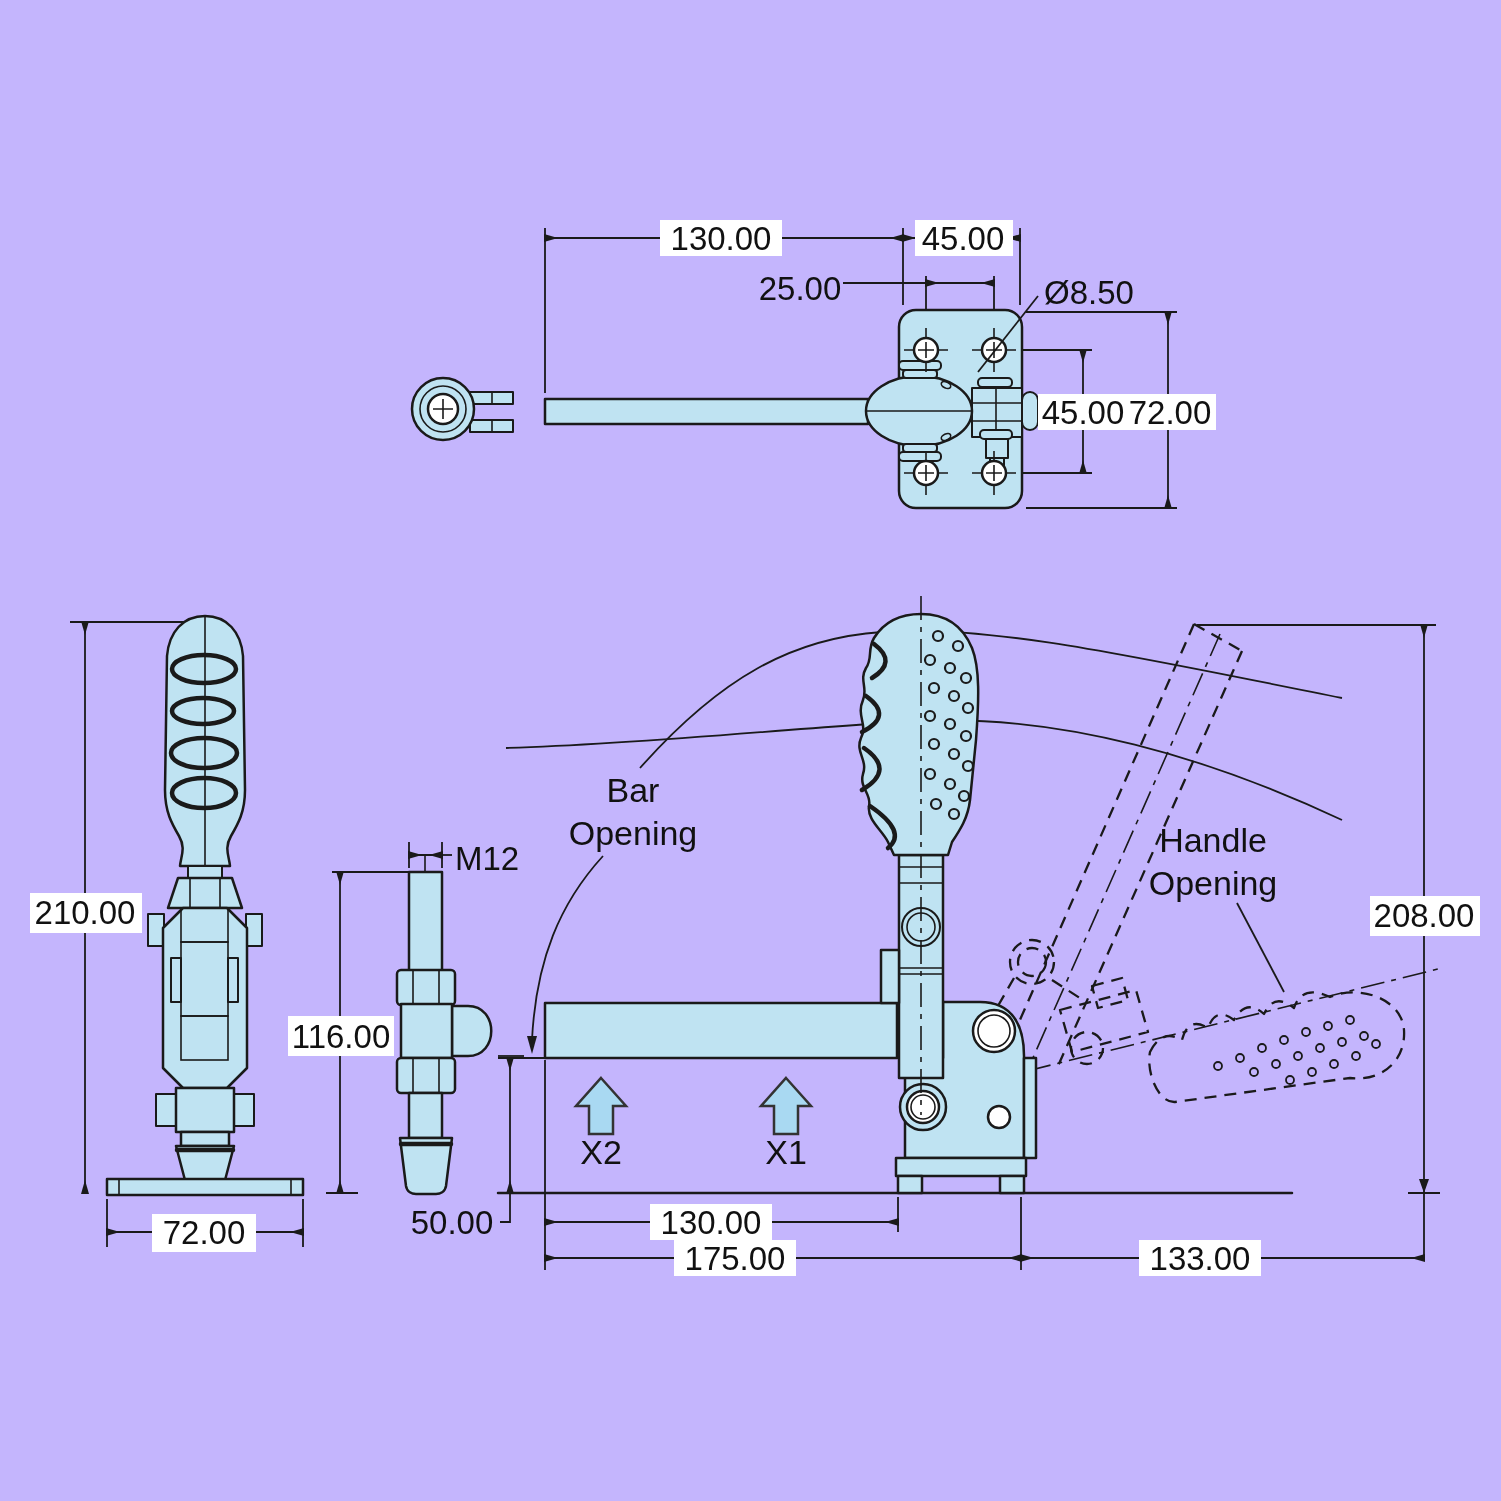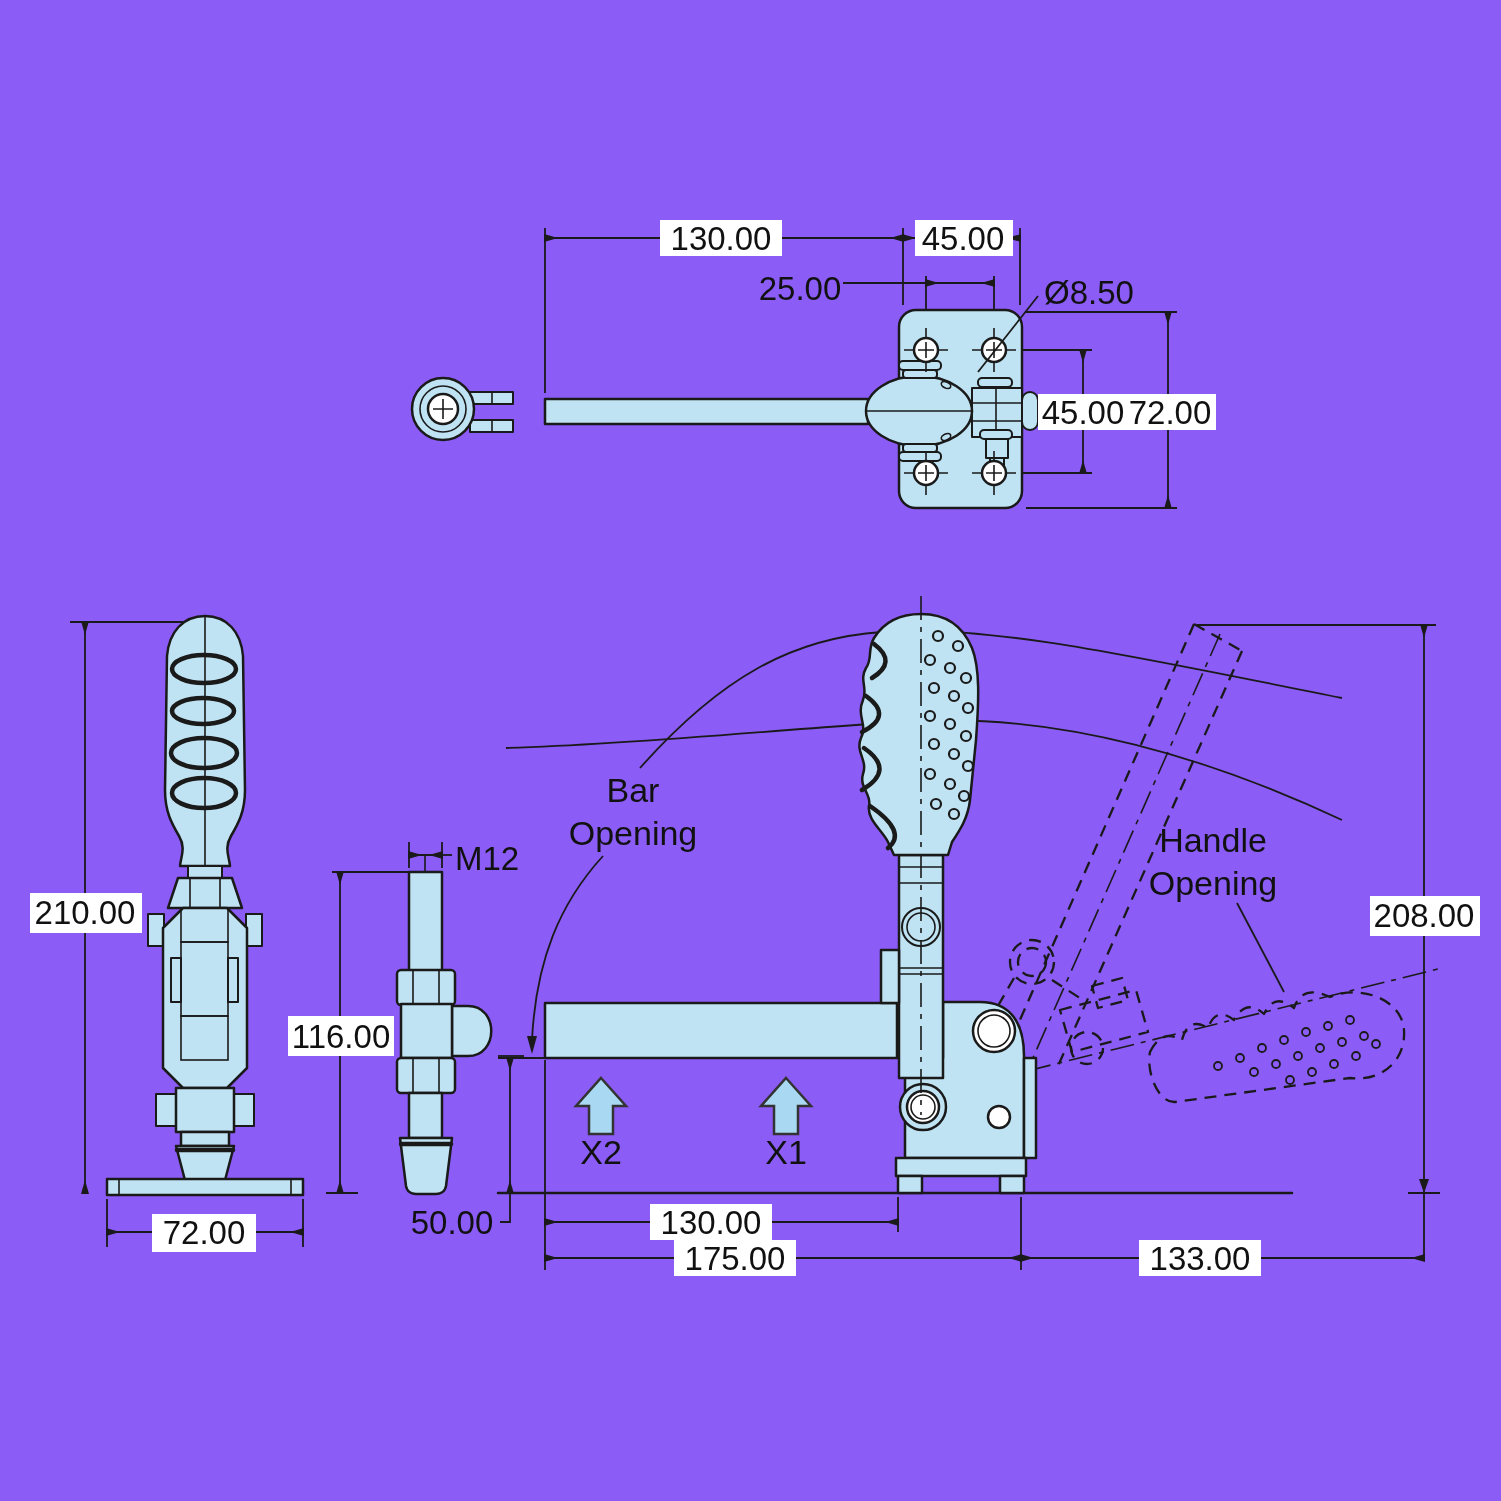--- a/index.html
+++ b/index.html
@@ -1,16 +1,16 @@
 <!DOCTYPE html>
 <html><head>
 <meta charset="utf-8">
 <style>
   html,body{margin:0;padding:0;background:#ffffff;}
-  .stage{width:1501px;height:1501px;position:relative;background:#8b5cf6;overflow:hidden;}
+  .stage{width:1501px;height:1501px;position:relative;background:#c4b5fd;overflow:hidden;}
   svg{display:block;}
   .part{fill:#bfe3f2;stroke:#1a1a1a;stroke-width:2.5;stroke-linejoin:round;}
   .partThin{fill:#bfe3f2;stroke:#1a1a1a;stroke-width:2;stroke-linejoin:round;}
   .white{fill:#ffffff;stroke:#1a1a1a;stroke-width:2.5;}
   .ln{fill:none;stroke:#1a1a1a;stroke-width:2.5;stroke-linejoin:round;stroke-linecap:round;}
   .thin{fill:none;stroke:#1a1a1a;stroke-width:1.6;}
   .thick{fill:none;stroke:#1a1a1a;stroke-width:4.5;stroke-linecap:round;}
   .dim{fill:none;stroke:#1a1a1a;stroke-width:1.8;}
   .dashed{fill:none;stroke:#1a1a1a;stroke-width:2.3;stroke-dasharray:12 8;stroke-linejoin:round;}
   .dashdot{fill:none;stroke:#1a1a1a;stroke-width:1.6;stroke-dasharray:24 7 5 7;}

